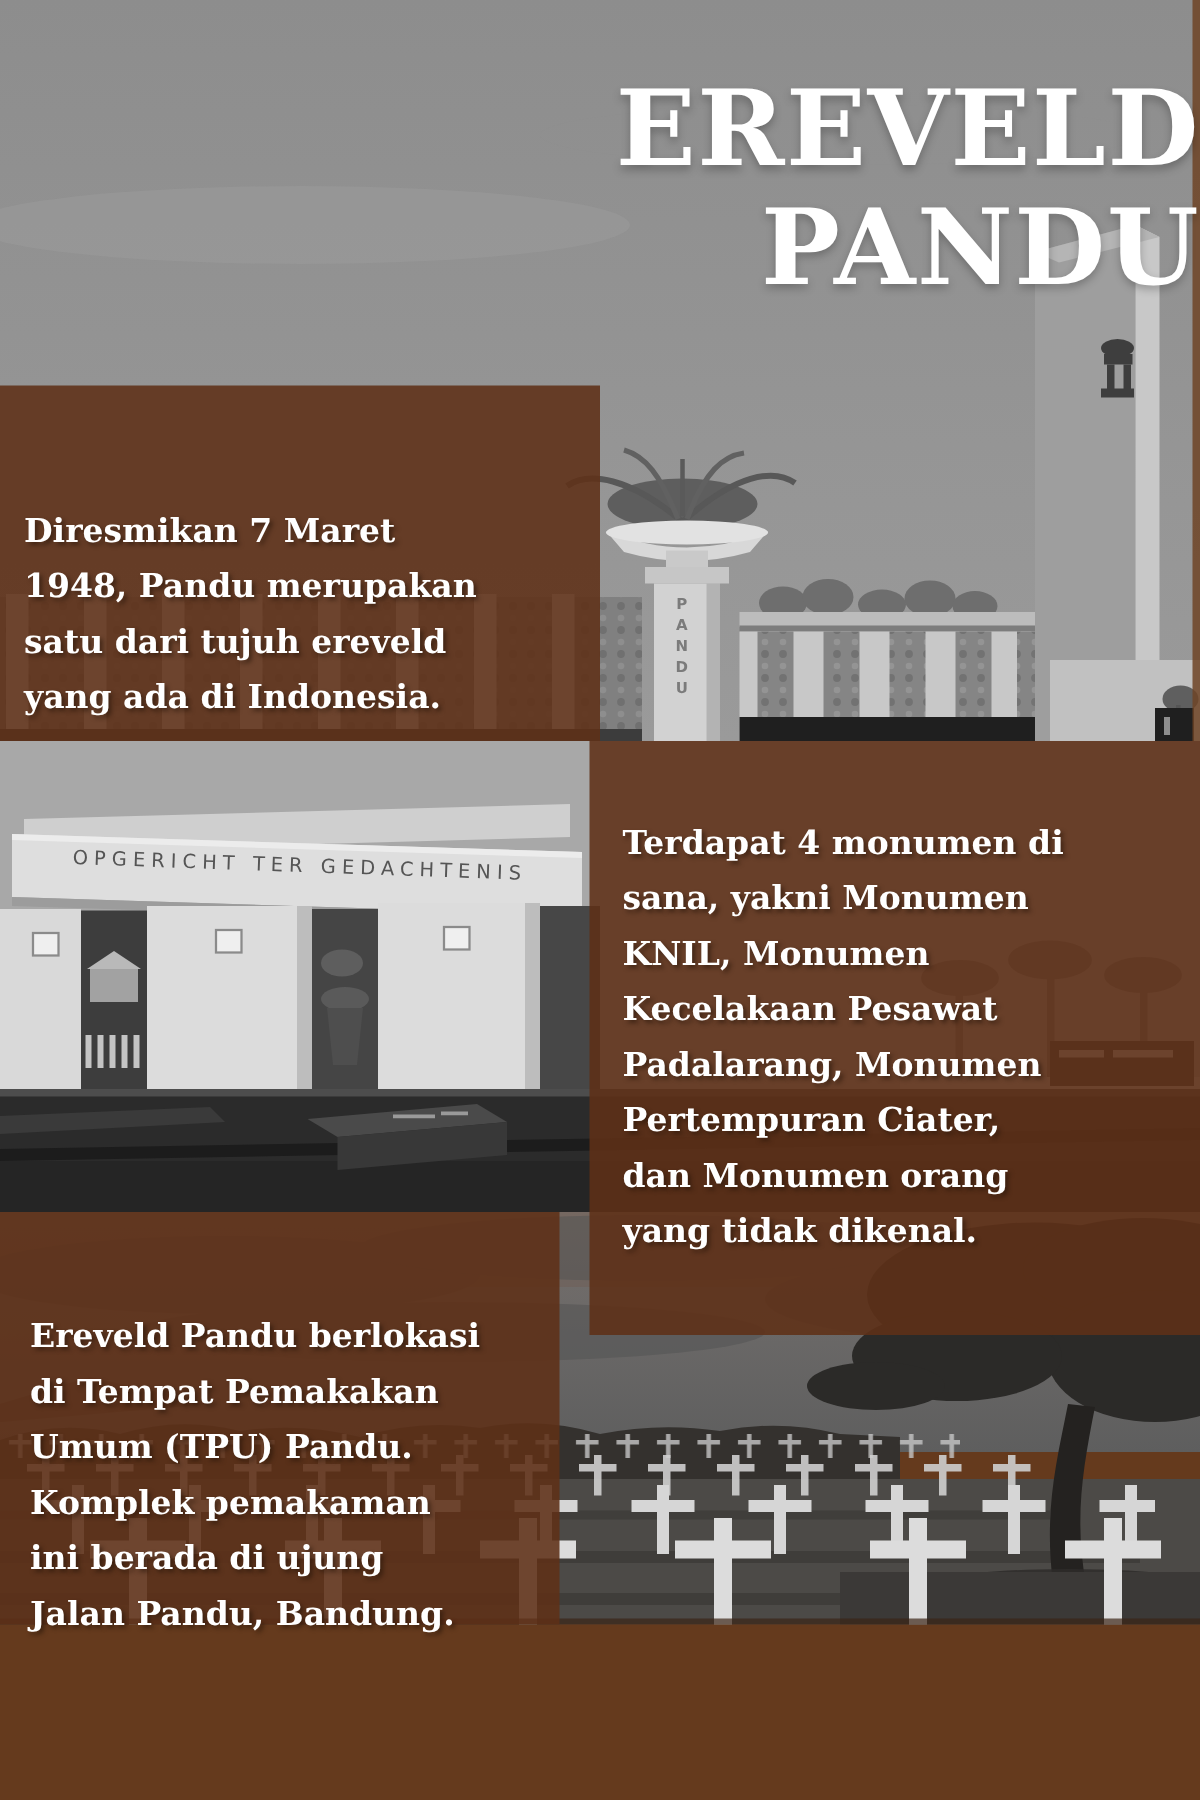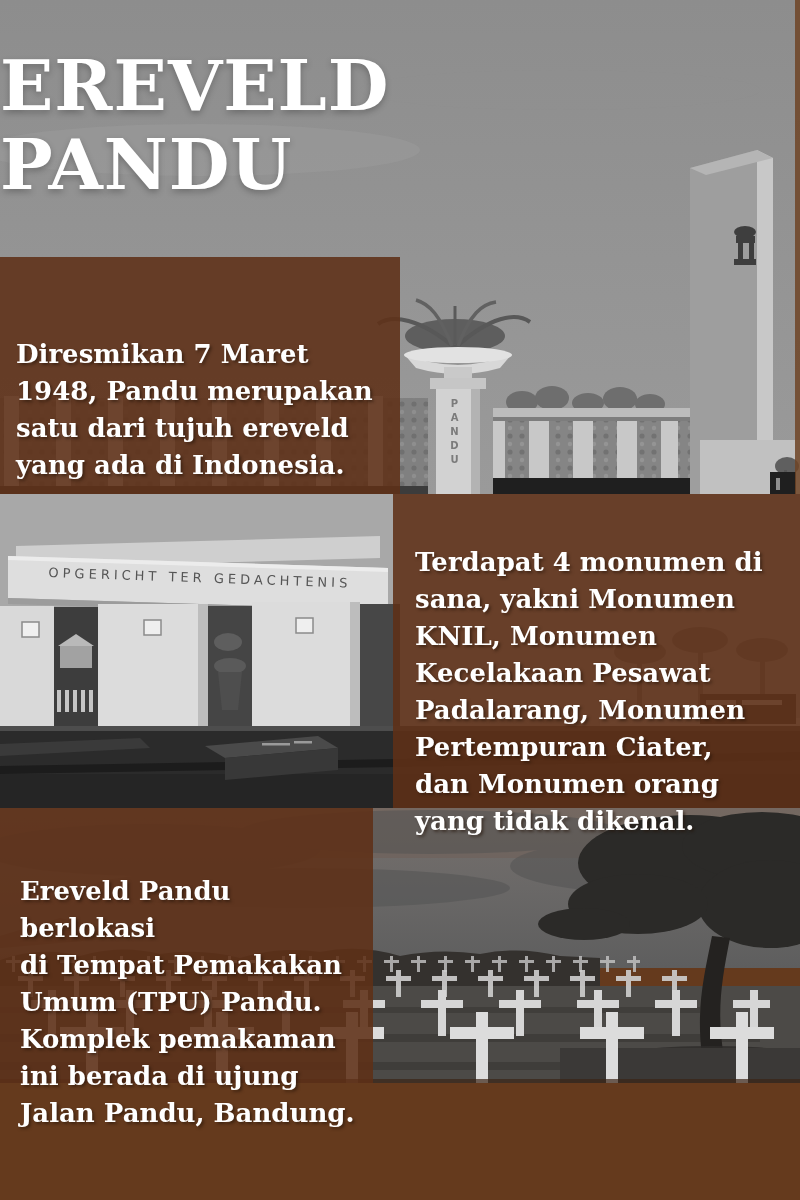--- a/index.html
+++ b/index.html
@@ -3,31 +3,31 @@
 <meta charset="utf-8">
 <style>
   html,body{margin:0;padding:0;background:#444;}
   .poster{position:relative;width:800px;height:1200px;overflow:hidden;background:#653a1d;
           font-family:"DejaVu Serif",serif;}
   .photo{position:absolute;left:0;display:block;}
   .photo1{top:0;}
   .photo2{top:494px;}
   .photo3{top:808px;}
 
-  .title{position:absolute;top:46px;left:0;width:800px;text-align:left;margin:0;
+  .title{position:absolute;top:46px;left:0;width:800px;text-align:right;margin:0;
          color:#ffffff;font-size:70px;line-height:79px;font-weight:bold;letter-spacing:1px;
          text-shadow:0 3px 6px rgba(0,0,0,0.25);}
   .title span{display:block;}
 
   .fact{position:absolute;box-sizing:border-box;background:rgba(95,48,23,0.88);
-        color:#ffffff;font-weight:bold;font-size:26px;line-height:37px;
+        color:#ffffff;font-weight:bold;font-size:22px;line-height:37px;
         white-space:pre-line;text-shadow:2px 2px 3px rgba(35,18,8,0.55);margin:0;}
   .fact p{margin:0;white-space:pre-line;}
   .fact1{left:0;top:257px;width:400px;height:237px;padding:42px 6px 0 16px;}
-  .fact2{left:393px;top:494px;width:407px;height:314px;padding:13px 6px 0 22px;}
+  .fact2{left:393px;top:494px;width:407px;height:396px;padding:13px 6px 0 22px;}
   .fact3{left:0;top:808px;width:373px;height:275px;padding:28px 6px 0 20px;}
 
   .gate-label{position:absolute;left:449px;top:398px;writing-mode:vertical-rl;
               text-orientation:upright;font-family:"DejaVu Sans",sans-serif;
               font-size:10px;font-weight:bold;letter-spacing:3px;color:#7b7b7b;}
 
   .inscription{position:absolute;left:20px;top:564px;width:360px;text-align:center;
                font-family:"DejaVu Sans",sans-serif;font-size:13px;letter-spacing:4px;
                color:#555555;transform:rotate(2deg);transform-origin:left center;}
 

